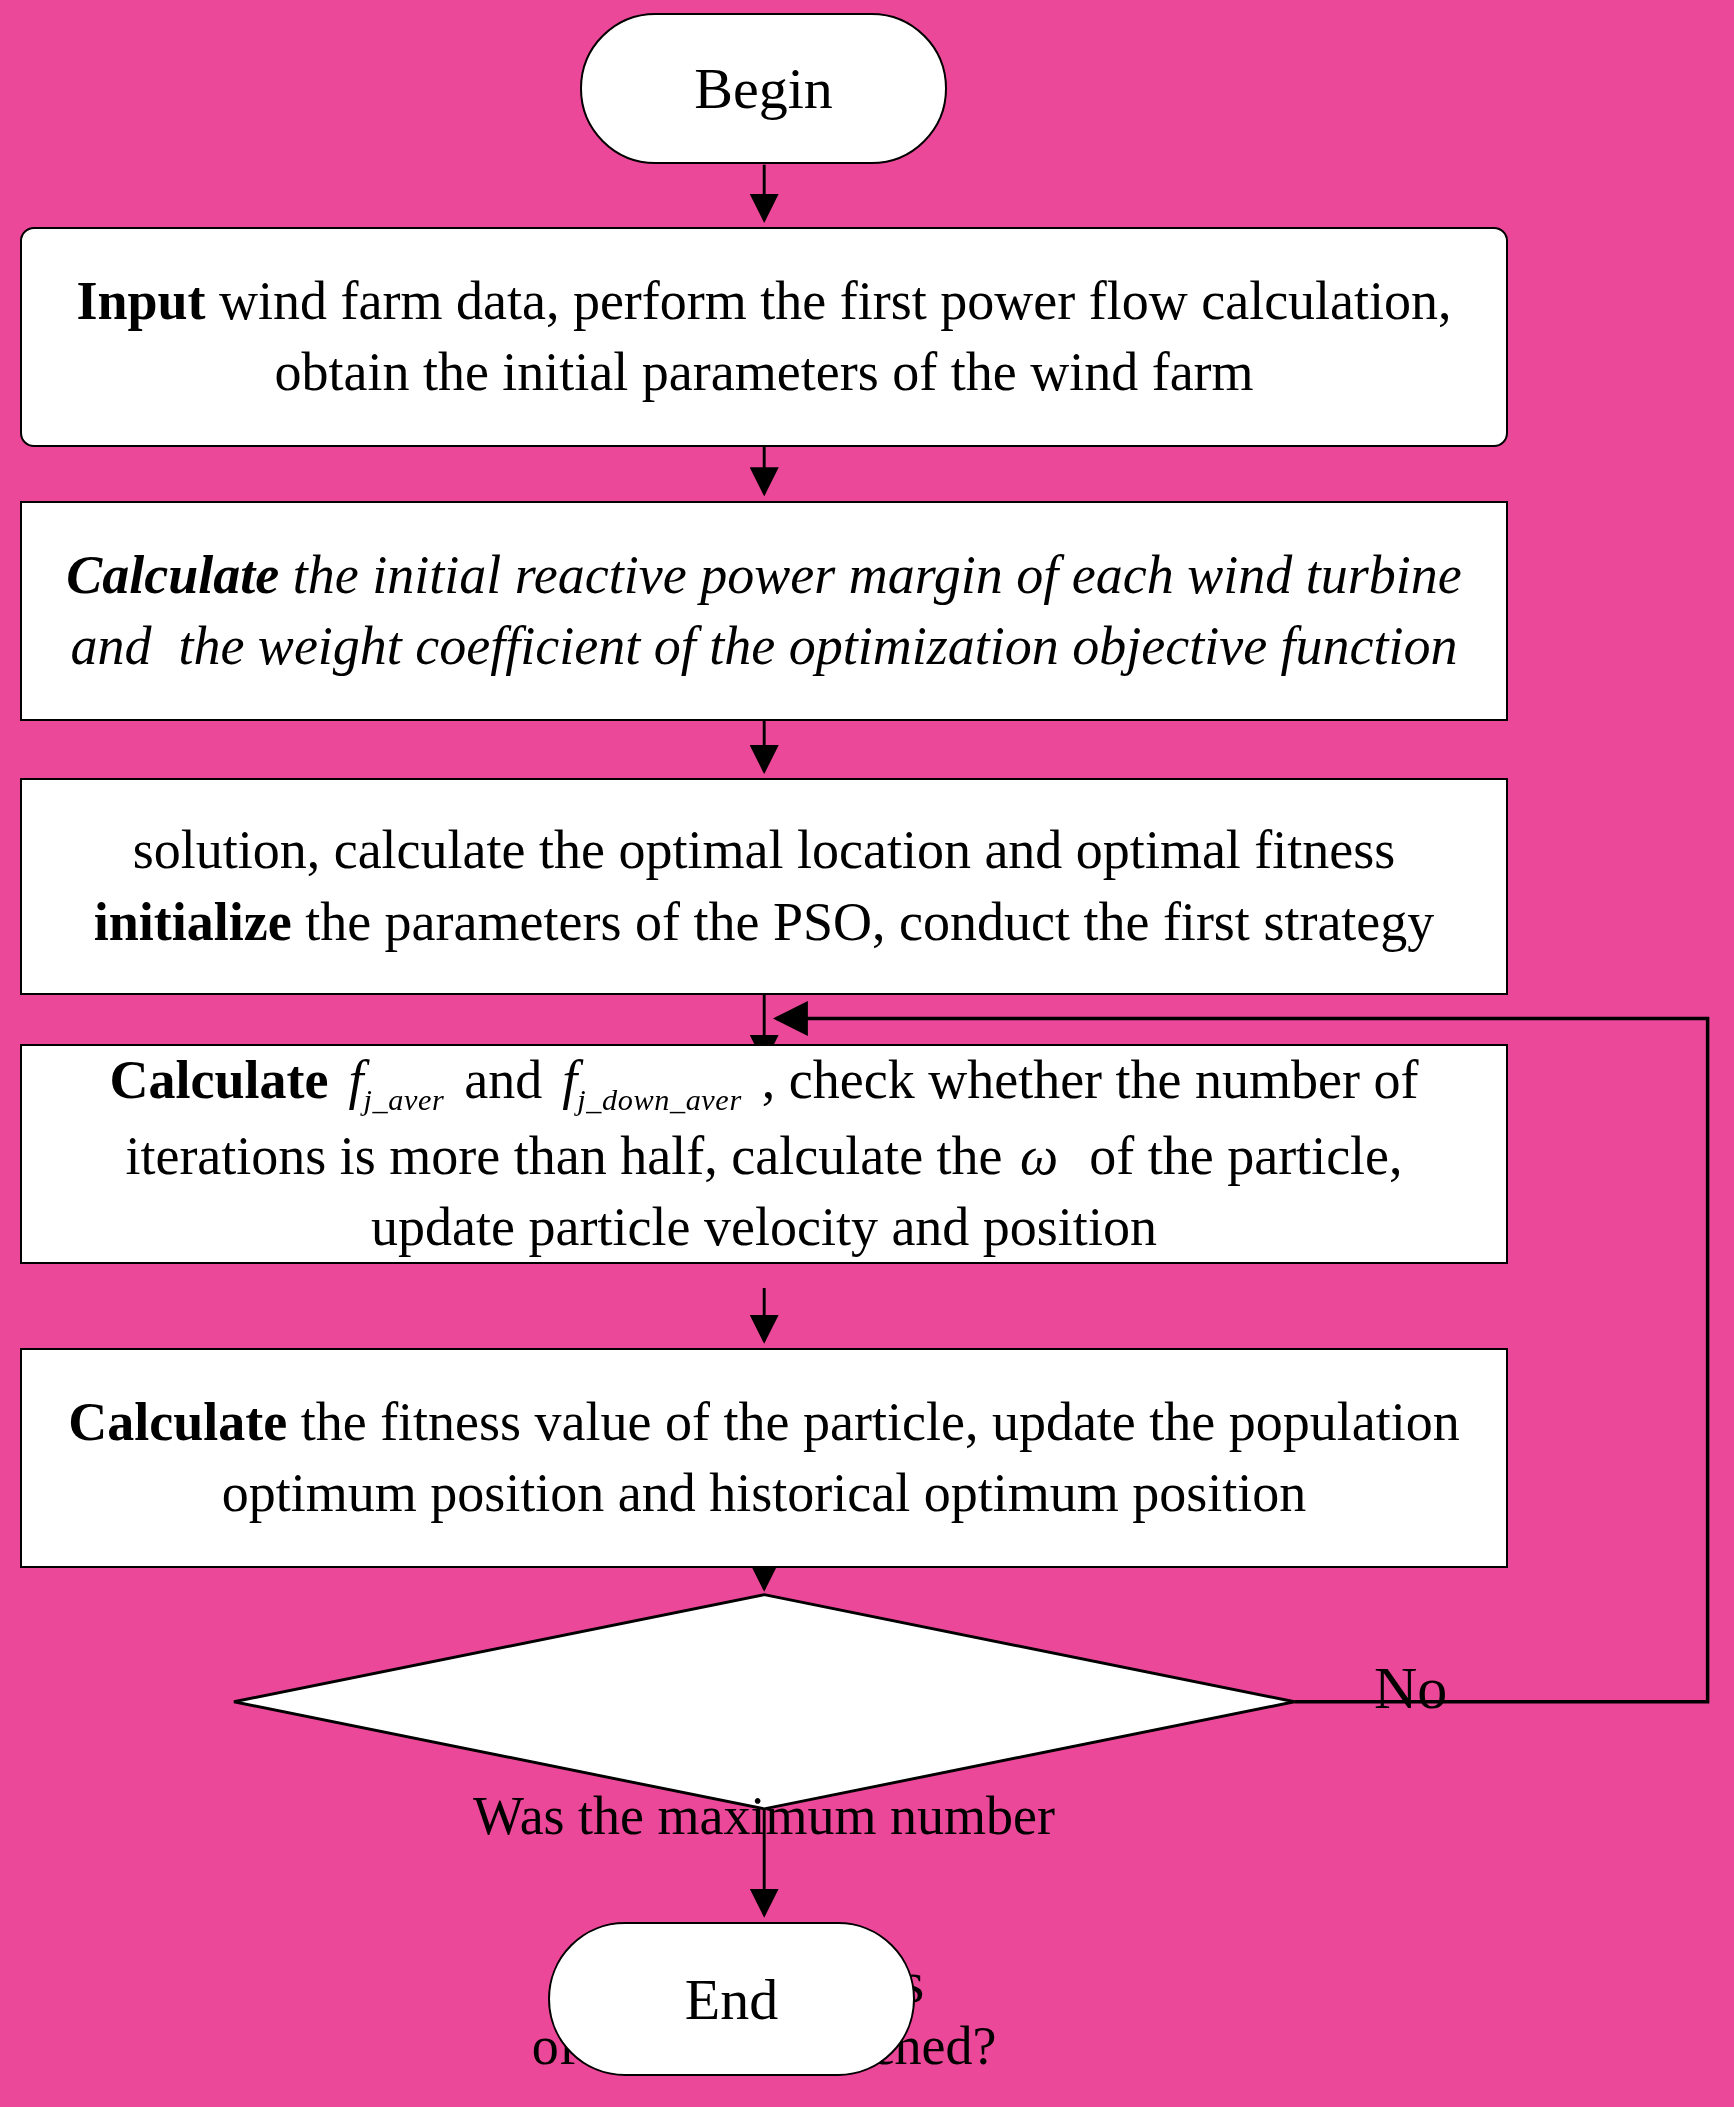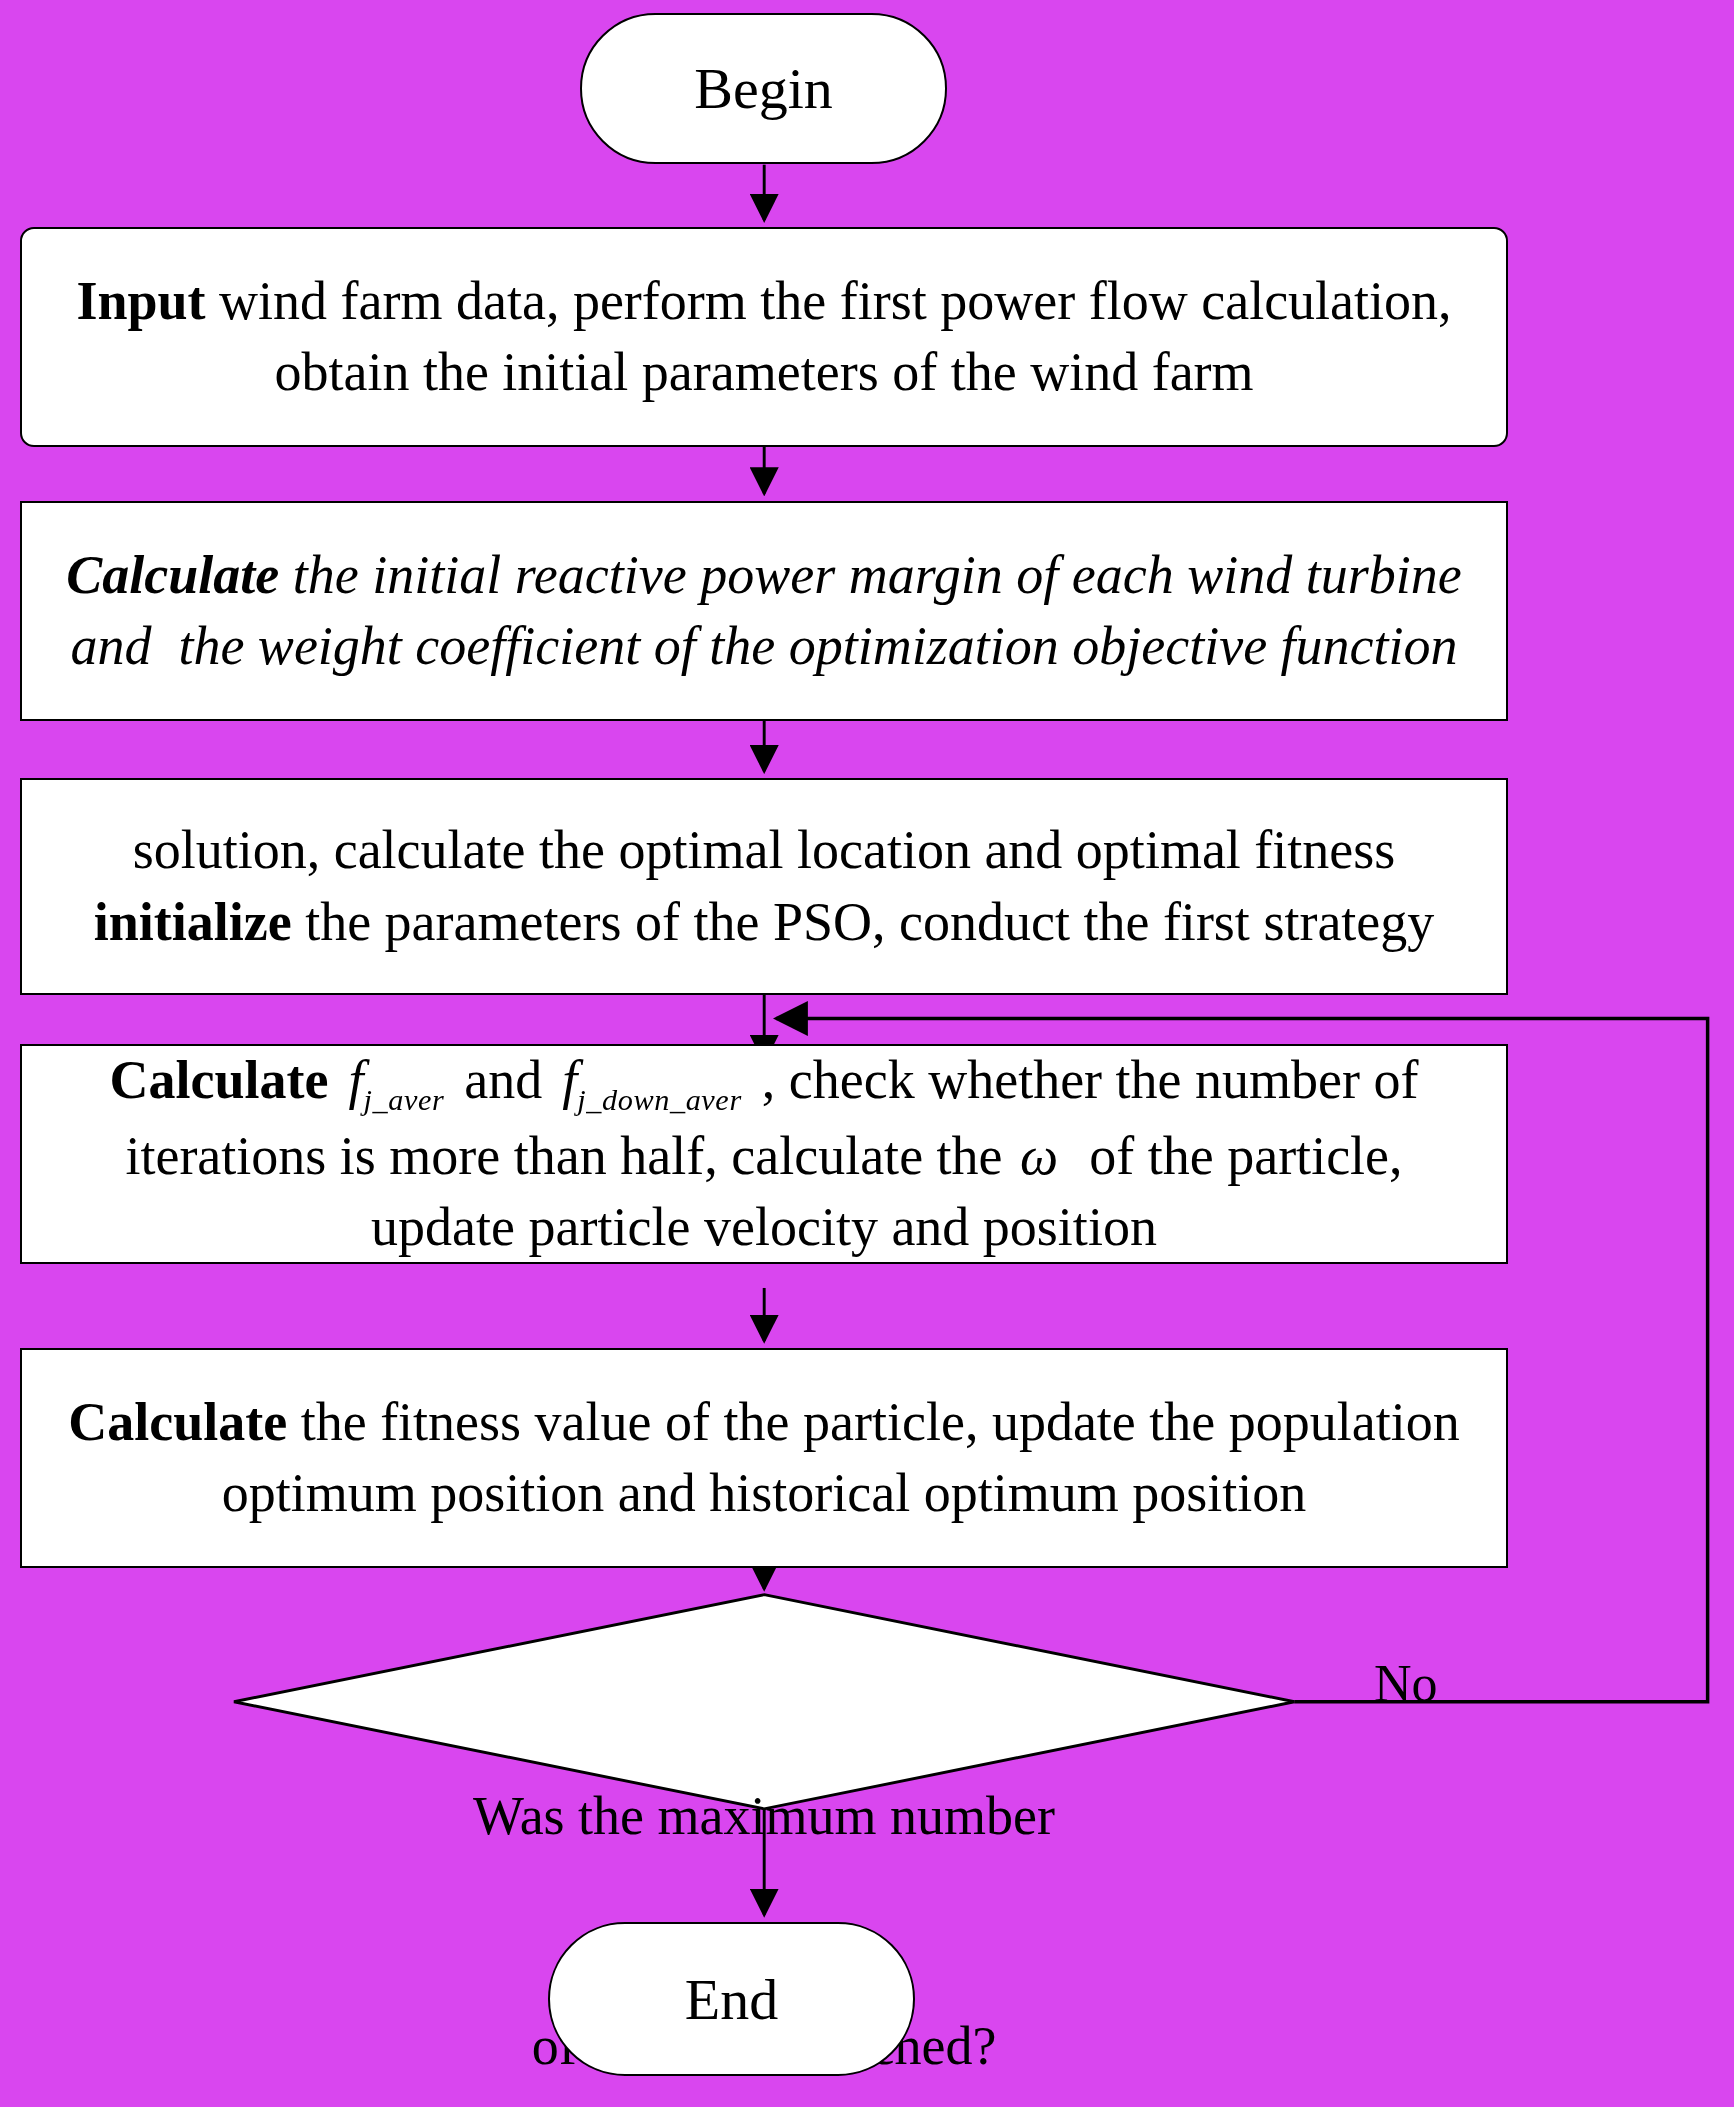--- a/index.html
+++ b/index.html
@@ -1,19 +1,19 @@
 <!DOCTYPE html>
 <html style="font-size:9.3px"><head>
 <meta charset="utf-8">
 <style>
   html,body{margin:0;padding:0;background:#ffffff;}
   .canvas{
     position:relative;
     width:1735px;height:2108px;
-    background:#d946ef;
+    background:#ec4899;
     font-family:"Liberation Serif","DejaVu Serif",serif;
     color:#000000;
     overflow:hidden;
   }
   svg.connectors{position:absolute;left:0;top:0;pointer-events:none;}
   .node{position:absolute;box-sizing:border-box;background:#ffffff;}
   .box{
     left:20px;width:1488px;
     border:2.9px solid #000000;
     display:flex;flex-direction:column;justify-content:center;align-items:center;
@@ -27,21 +27,21 @@
     display:flex;align-items:center;justify-content:center;
     font-size:58px;
   }
   .mathf{font-style:italic;margin:0 20px;}
   .mathf sub{font-size:0.56em;font-style:italic;letter-spacing:0.6px;}
   .omega{font-style:italic;margin:0 17.5px;}
   .diamond-label{
     position:absolute;left:234px;top:1625px;width:1060px;
     text-align:center;font-size:54px;line-height:1.42;white-space:pre;
   }
-  .branch-label{position:absolute;font-size:52px;}
+  .branch-label{position:absolute;font-size:60px;}
 </style>
 </head>
 <body>
 
 <div class="canvas">
 
   <svg class="connectors" width="1735" height="2108" viewBox="0 0 2981 3622">
     <defs>
       <marker id="ah" markerWidth="10" markerHeight="10" refX="9" refY="5" orient="auto" markerUnits="strokeWidth">
         <path d="M0,0 L10,5 L0,10 z" fill="#000000"></path>

